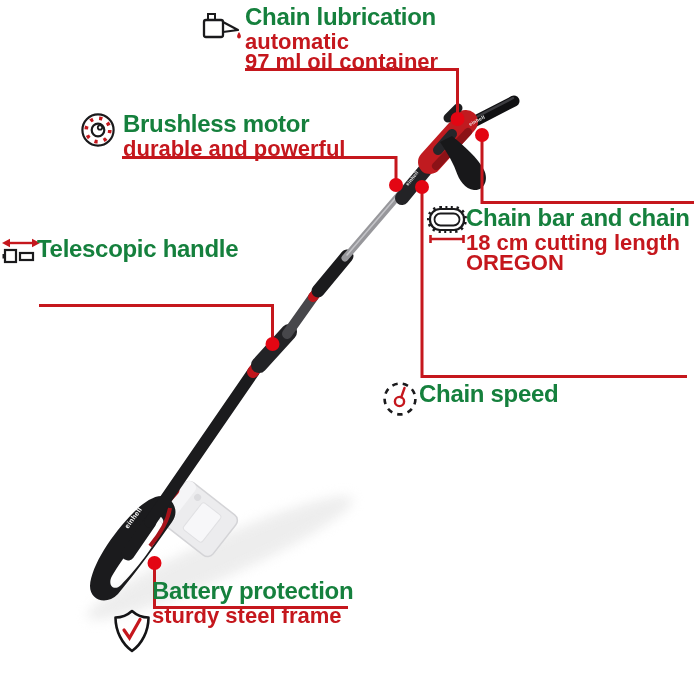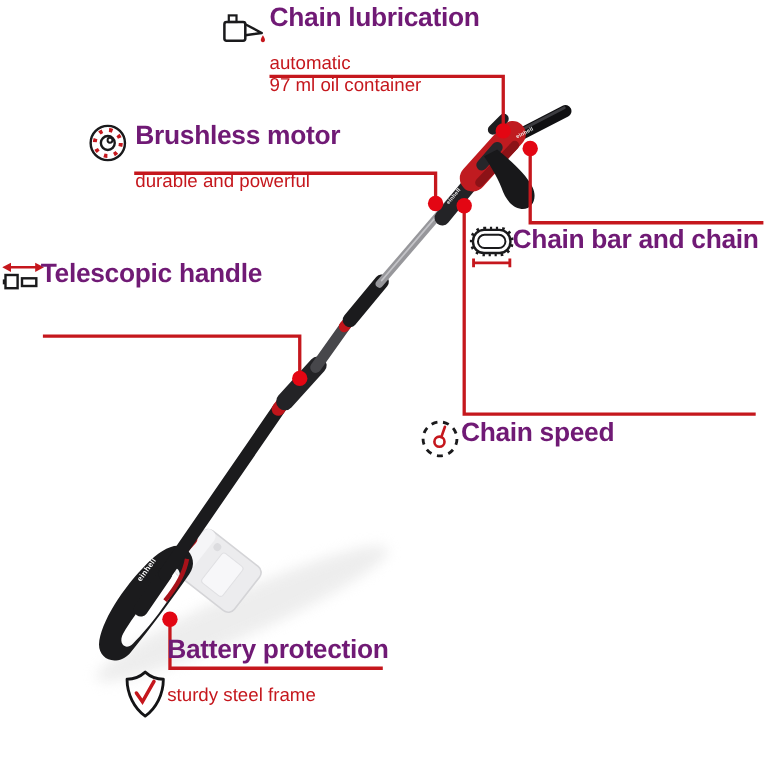--- a/index.html
+++ b/index.html
@@ -5,25 +5,25 @@
   html,body{margin:0;padding:0;}
   body{
     width:700px;height:700px;background:#ffffff;
     font-family:"Liberation Sans", sans-serif;
     position:relative;overflow:hidden;
   }
   .stage{position:absolute;left:0;top:0;width:700px;height:700px;}
   .art{position:absolute;left:0;top:0;z-index:1;}
   .callout{position:absolute;z-index:3;}
   .callout .title{
-    margin:0;font-size:24px;font-weight:700;color:#701a75;
+    margin:0;font-size:24px;font-weight:700;color:#15803d;
     letter-spacing:-0.3px;line-height:27px;white-space:nowrap;
   }
   .callout .sub{
-    margin-top:18px;font-size:17px;font-weight:400;color:#c5171d;
+    margin-top:2px;font-size:22px;font-weight:700;color:#c5171d;
     line-height:19.5px;white-space:nowrap;
   }
   .ficon{position:absolute;z-index:3;display:block;}
 </style>
 </head>
 <body>
 
 <div class="stage">
 
   <svg class="art" width="700" height="700" viewBox="0 0 700 700">
@@ -166,20 +166,24 @@
       <div>durable and powerful</div>
     </div>
   </div>
 
   <div class="callout" style="left:37px;top:235px;text-align:right;">
     <div class="title">Telescopic handle</div>
   </div>
 
   <div class="callout" style="left:466px;top:204px;">
     <div class="title">Chain bar and chain</div>
+    <div class="sub">
+      <div>18 cm cutting length</div>
+      <div>OREGON</div>
+    </div>
   </div>
 
   <div class="callout" style="left:419px;top:380px;text-align:center;">
     <div class="title">Chain speed</div>
   </div>
 
   <div class="callout" style="left:152px;top:577px;">
     <div class="title">Battery protection</div>
     <div class="sub">
       <div>sturdy steel frame</div>

